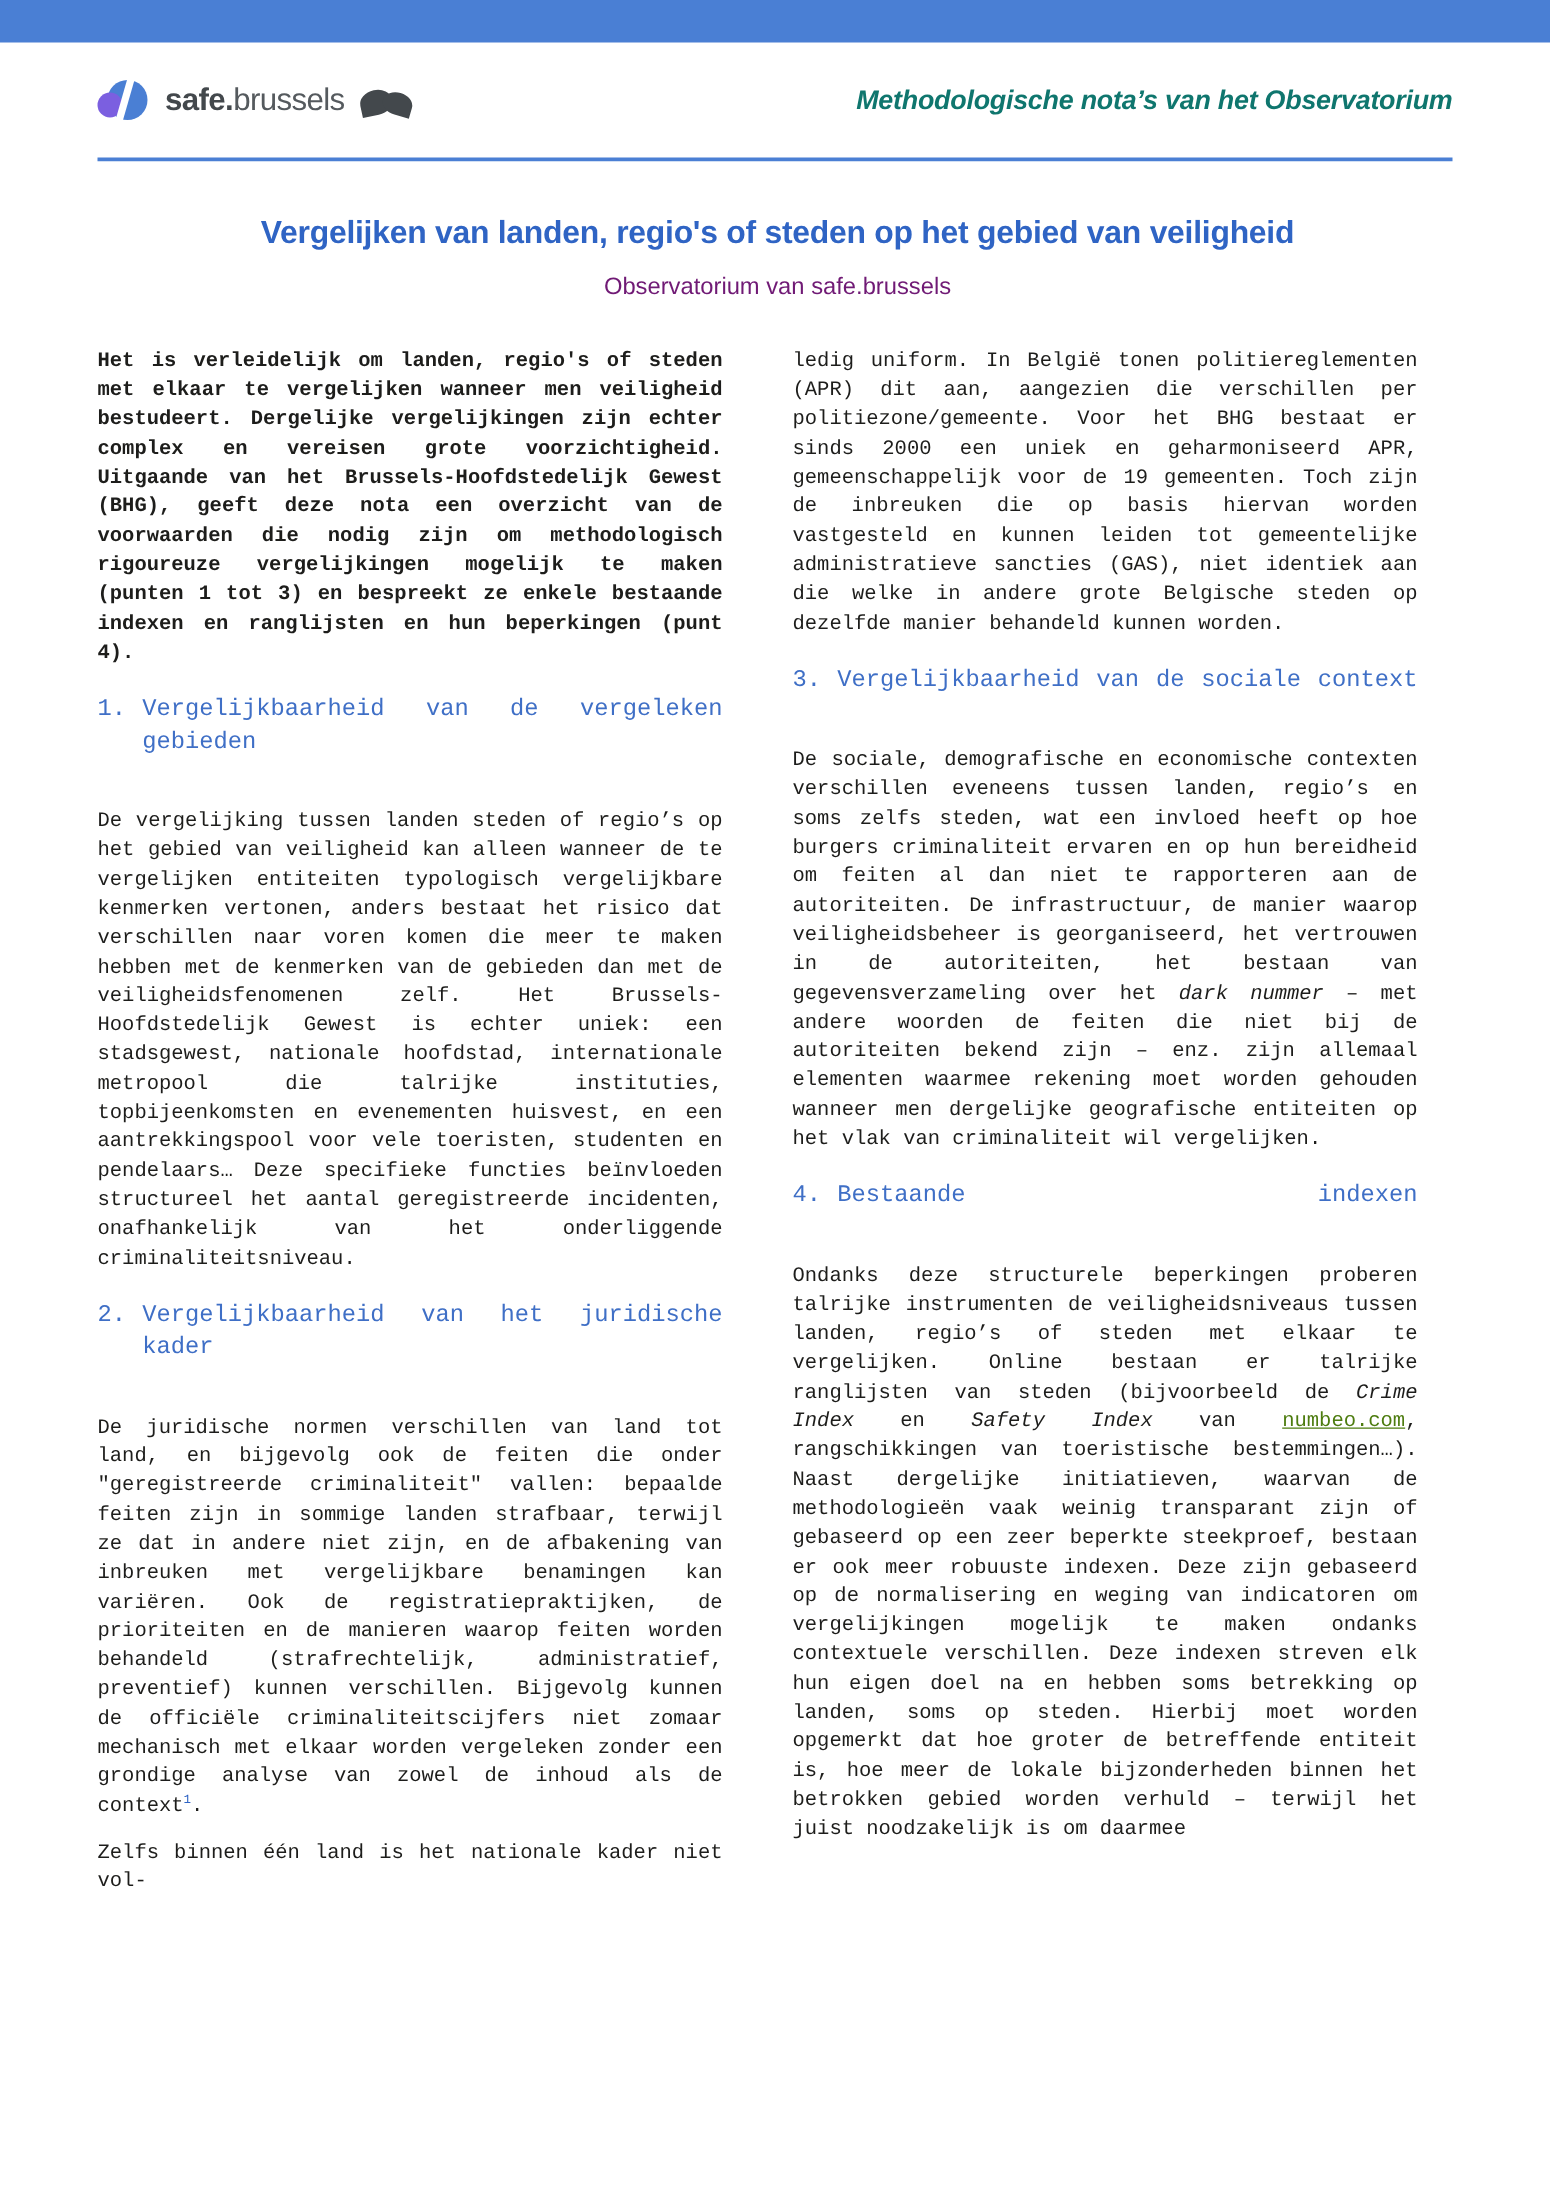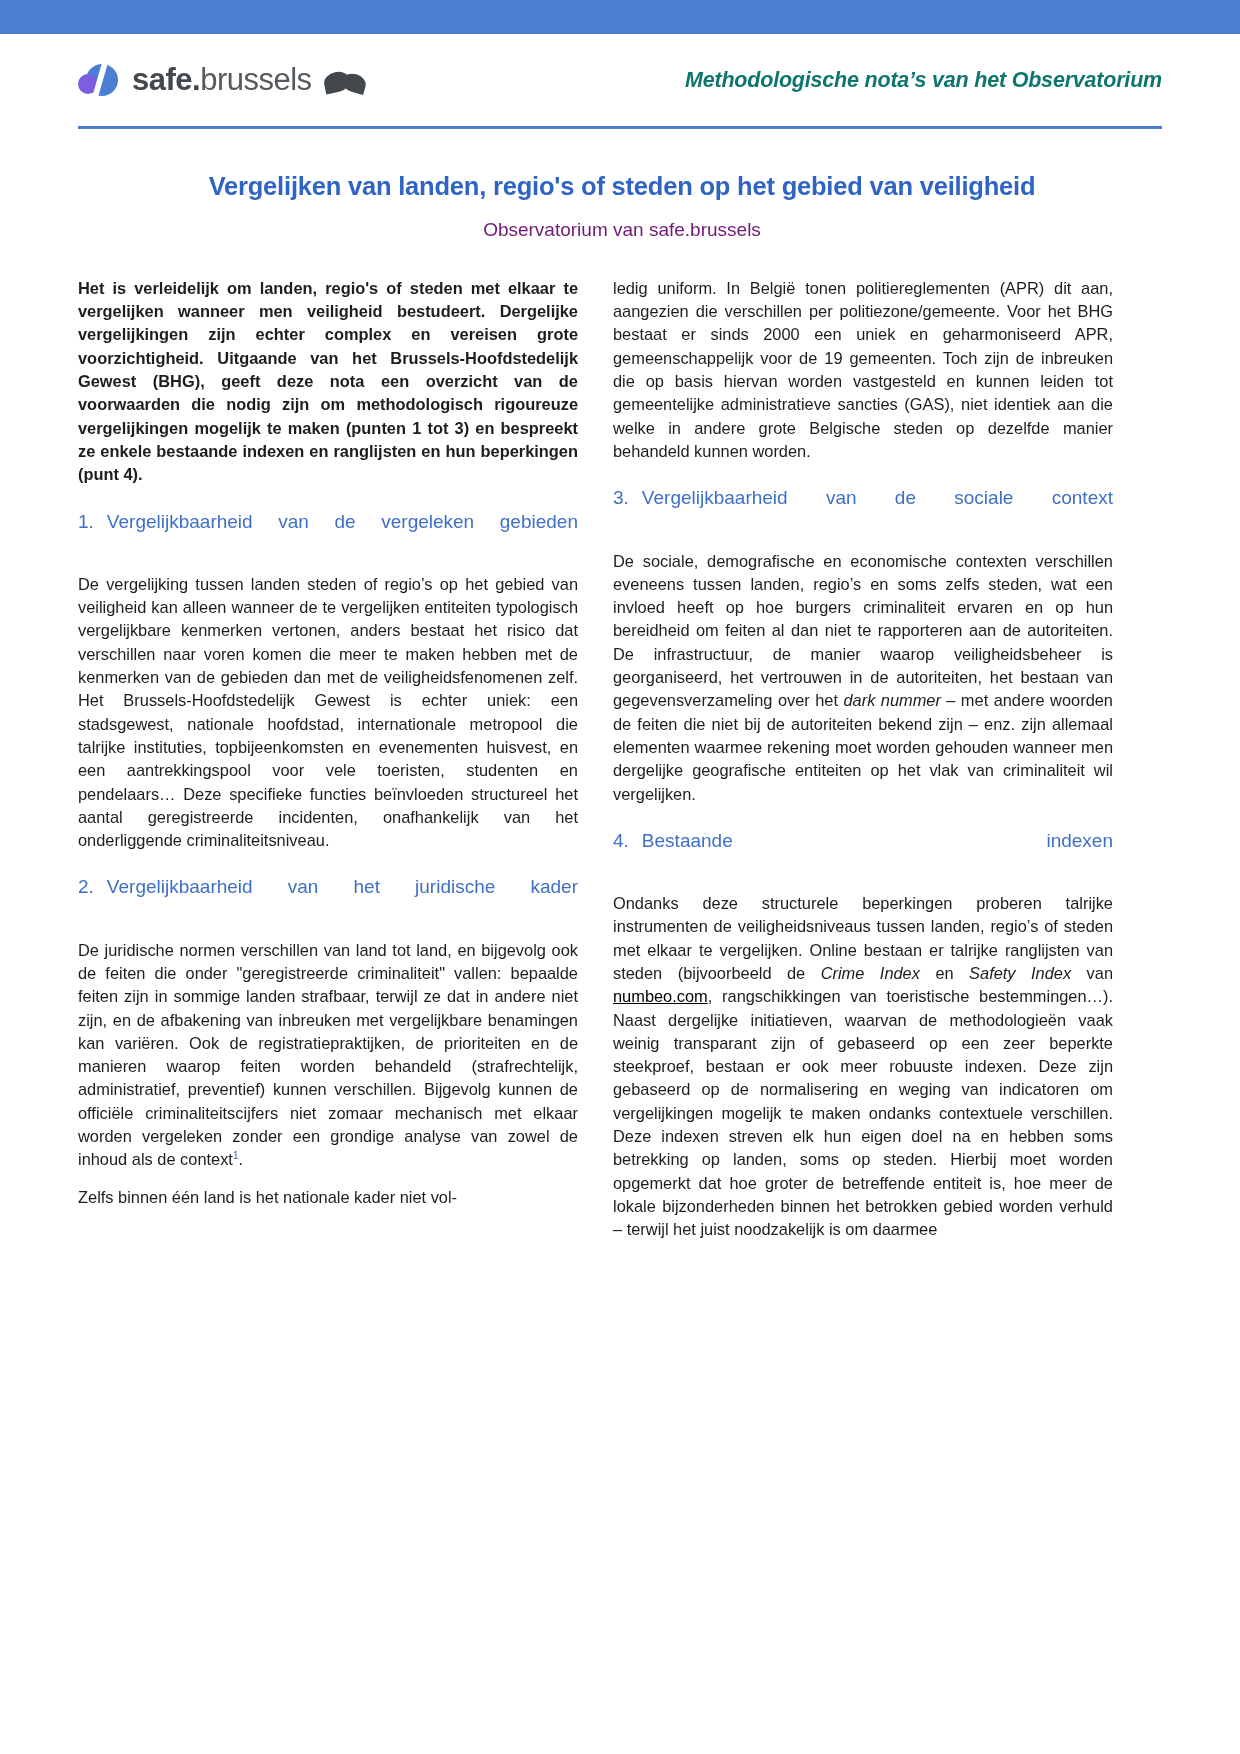--- a/index.html
+++ b/index.html
@@ -62,21 +62,21 @@
   .brand-mark .slash {
     position: absolute;
     left: 19px;
     top: 6px;
     width: 6px;
     height: 32px;
     background: #ffffff;
     transform: skewX(-16deg);
   }
   .brand-text {
-    font-size: 31px;
+    font-size: 25px;
     letter-spacing: -0.5px;
     color: #555a5e;
     font-weight: 400;
   }
   .brand-text .safe {
     font-weight: 700;
     color: #43484c;
   }
   .brand-text .dot {
     color: #43484c;
@@ -136,23 +136,24 @@
   .doc-subtitle {
     margin-top: 16px;
     color: #701a75;
     font-size: 19px;
     font-weight: 400;
   }
 
   
   .columns {
     display: flex;
-    gap: 35px;
+    gap: 56px;
     padding: 36px 78px 0 78px;
     box-sizing: border-box;
+    font-family: Liberation Mono, monospace;
   }
   .col {
     width: 500px;
     flex: none;
   }
   p {
     margin: 0 0 14px 0;
     font-size: 16.4px;
     line-height: 1.42;
     text-align: justify;
@@ -181,21 +182,21 @@
   h2.section .txt {
     flex: 1;
     text-align: justify;
   }
   h2.section .txt::after {
     content: "";
     display: inline-block;
     width: 100%;
   }
   .link {
-    color: #000000;
+    color: #4d7c0f;
     text-decoration: underline;
   }
   em {
     font-style: italic;
   }
   sup {
     font-size: 10px;
     vertical-align: super;
     color: #2f64c4;
   }

